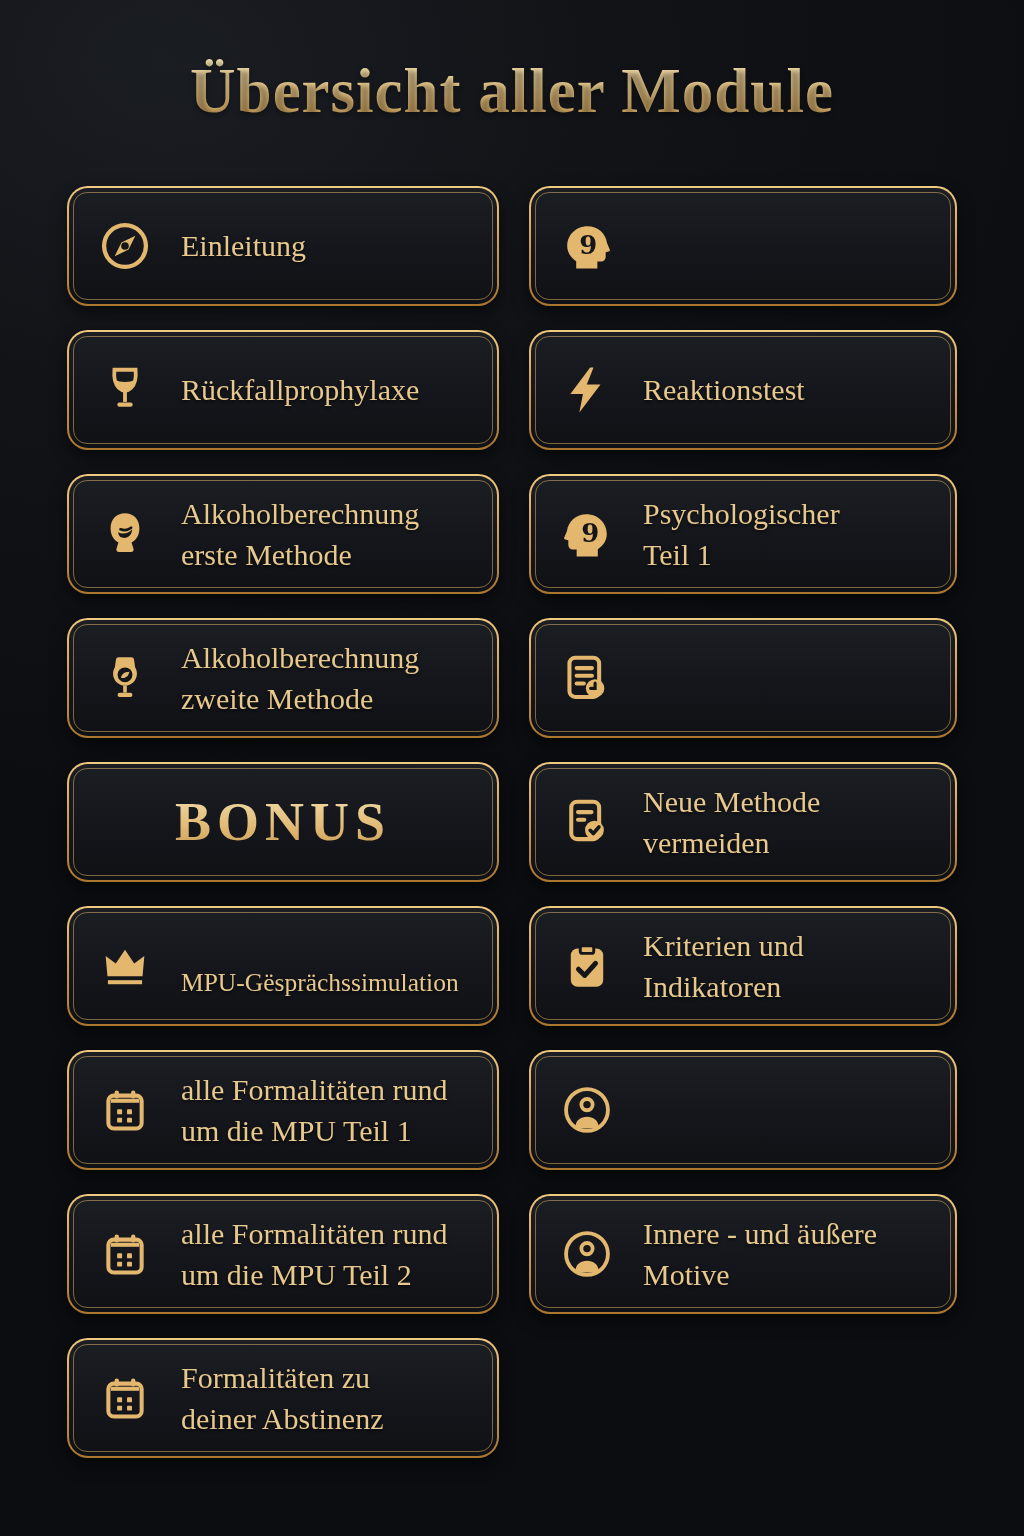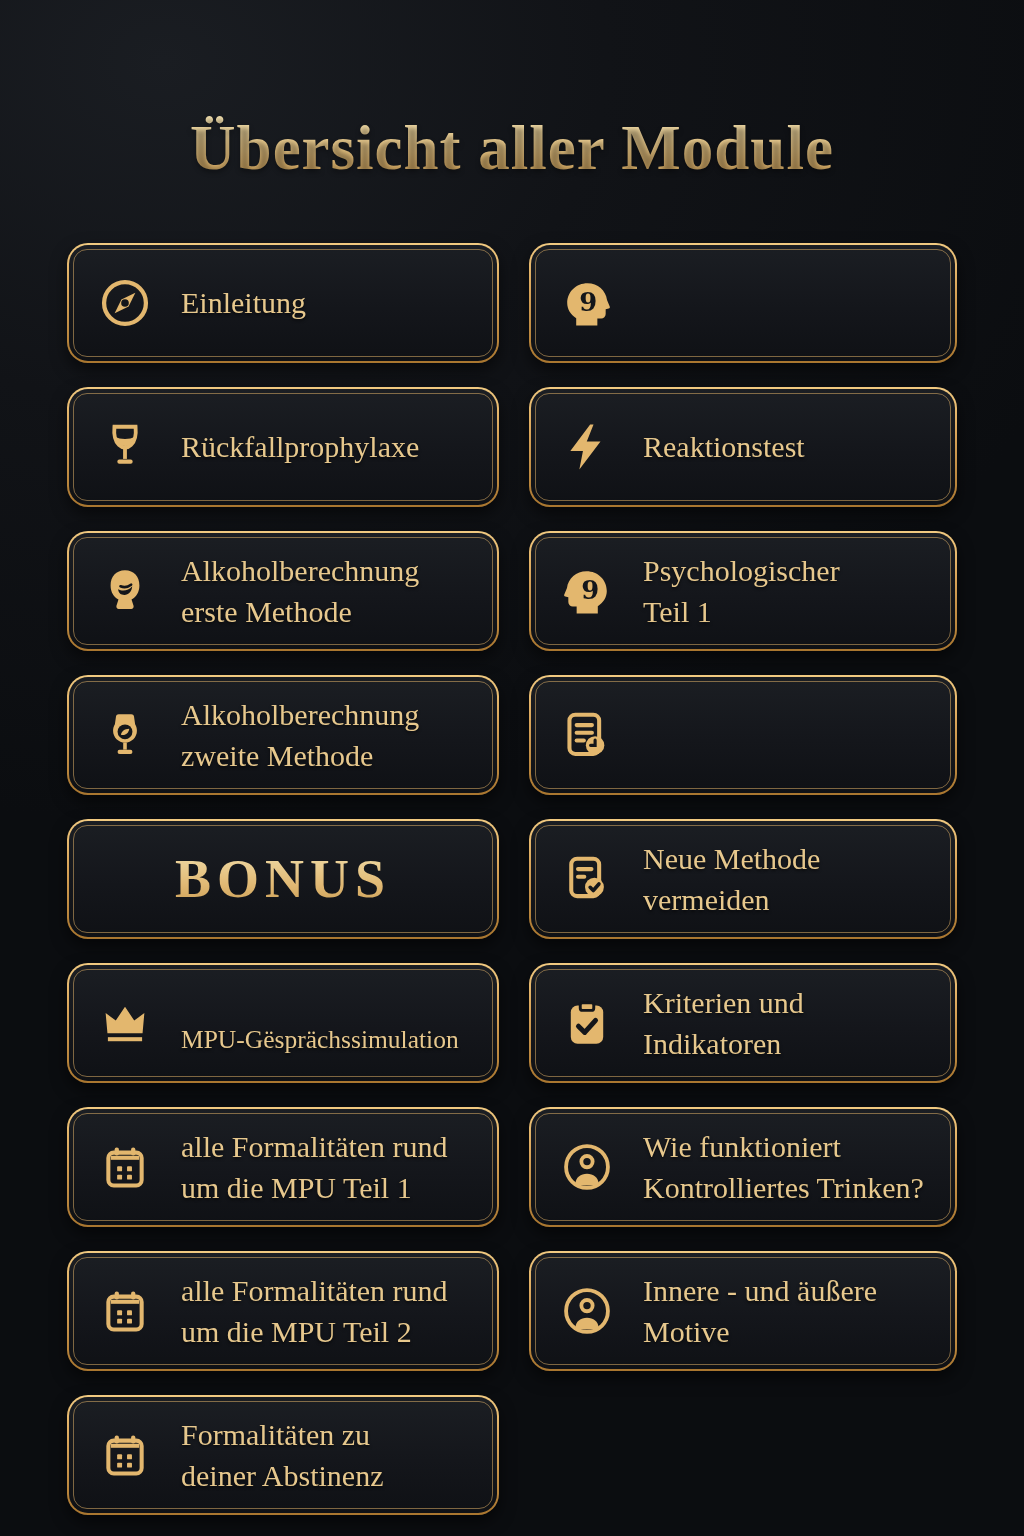--- a/index.html
+++ b/index.html
@@ -1,21 +1,21 @@
 <!DOCTYPE html>
 <html><head>
 <meta charset="utf-8">
 <style>
   * { margin: 0; padding: 0; box-sizing: border-box; }
   html, body { width: 1024px; height: 1536px; overflow: hidden; }
   body {
     font-family: "Liberation Serif", "DejaVu Serif", serif;
     background: radial-gradient(ellipse 980px 760px at 16% 4%, #1a1d22 0%, #111317 45%, #0b0d10 100%) #0b0d10;
   }
-  .page { width: 1024px; height: 1300px; padding-top: 112px; }
+  .page { width: 1024px; height: 1300px; padding-top: 55px; }
   .page-title {
     text-align: center;
     font-size: 63px;
     font-weight: bold;
     letter-spacing: 1px;
     background: linear-gradient(180deg, #f5e5b6 0%, #e3bf7d 55%, #c2934b 100%);
     -webkit-background-clip: text;
     background-clip: text;
     color: transparent;
     text-shadow: 0 3px 5px rgba(0,0,0,0.35);
@@ -266,22 +266,20 @@
 
     <div class="card">
       <div class="card-inner">
         <span class="icon">
           <svg viewBox="0 0 24 24">
               <circle cx="12" cy="12" r="9.3" fill="none" stroke="#e3b76e" stroke-width="1.7"></circle>
               <circle cx="12" cy="9.6" r="2.5" fill="none" stroke="#e3b76e" stroke-width="1.7"></circle>
               <path d="M6.9 20.2 V19.3 C6.9 16.7 9.2 15 12 15 C14.8 15 17.1 16.7 17.1 19.3 V20.2 Z" fill="#e3b76e"></path>
             </svg>
         </span>
-        <span class="label">Wie funktioniert
-Kontrolliertes Trinken?</span>
       </div>
     </div>
     <div class="card">
       <div class="card-inner">
         <span class="icon">
           <svg viewBox="0 0 24 24">
               <rect x="4.6" y="5.6" width="14.8" height="14.6" rx="2.4" fill="none" stroke="#e3b76e" stroke-width="1.8"></rect>
               <rect x="7.4" y="3.3" width="1.9" height="3.6" rx="0.9" fill="#e3b76e"></rect>
               <rect x="14.7" y="3.3" width="1.9" height="3.6" rx="0.9" fill="#e3b76e"></rect>
               <rect x="5.7" y="7" width="12.6" height="1.8" fill="#e3b76e"></rect>

